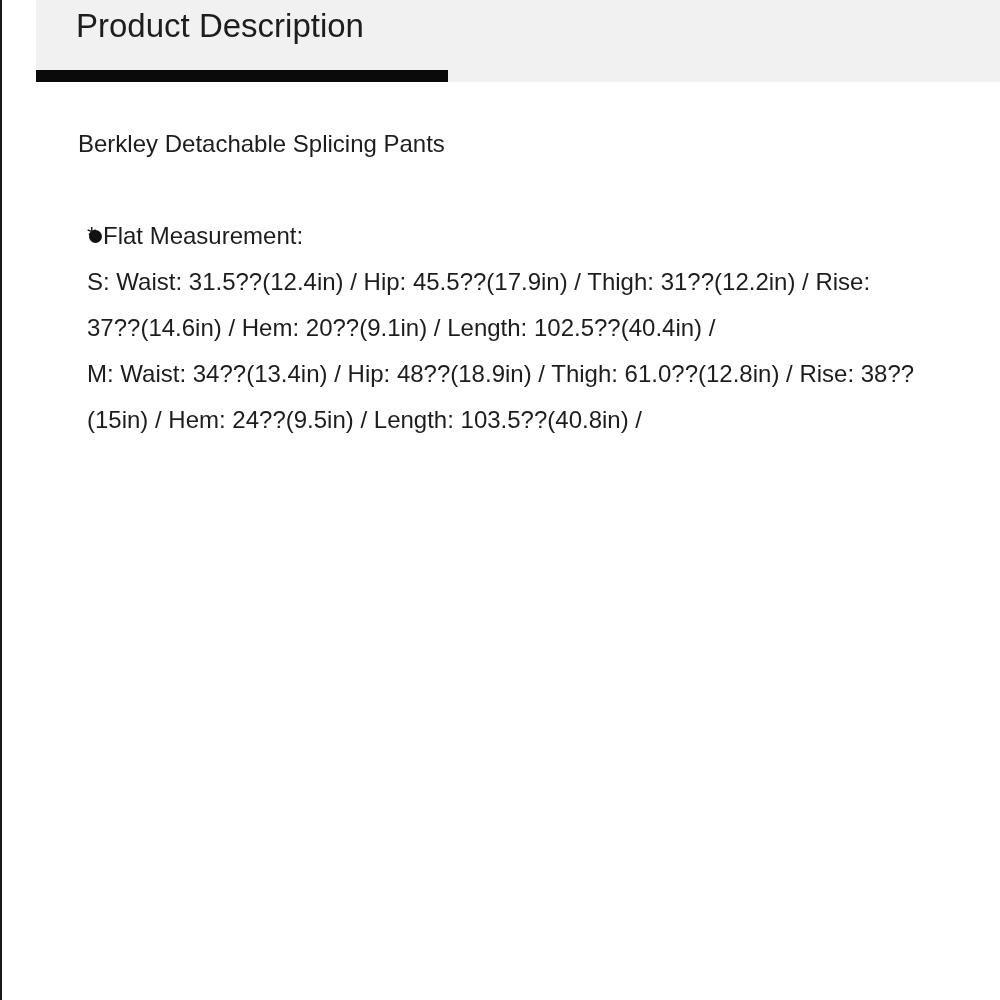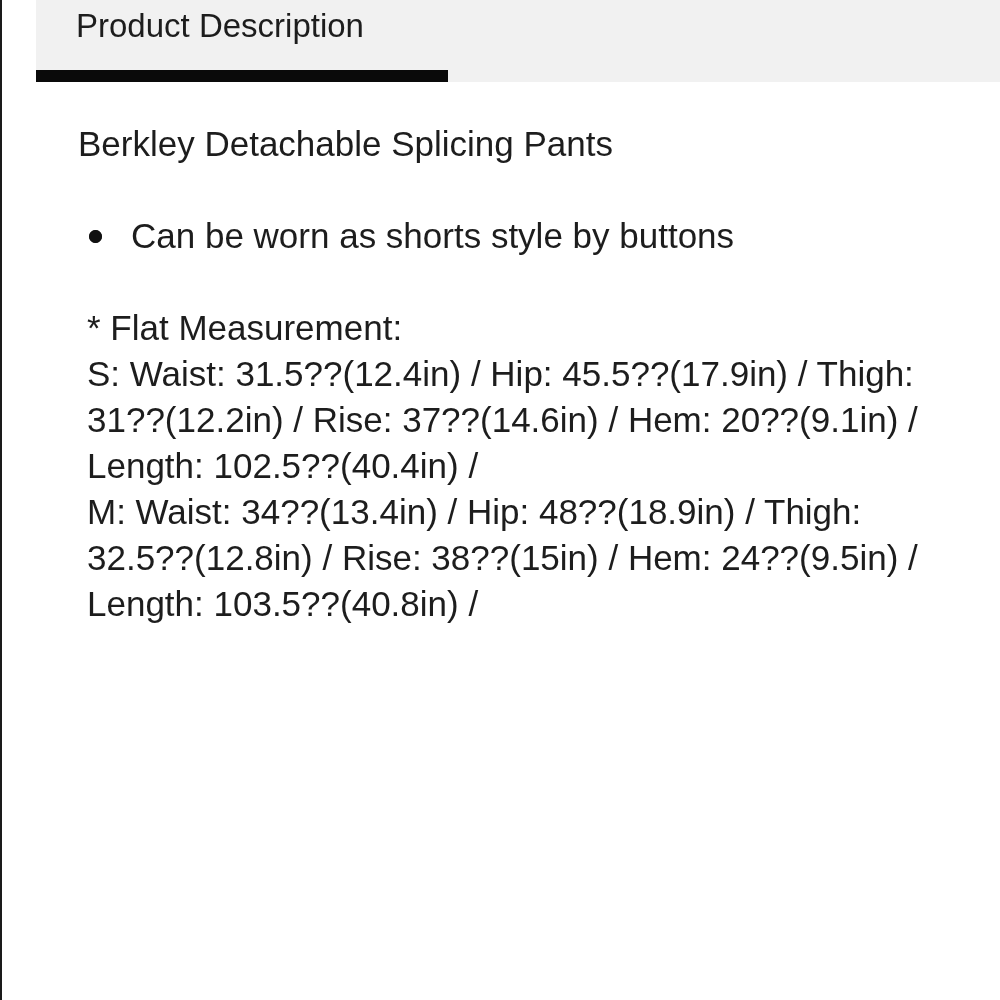--- a/index.html
+++ b/index.html
@@ -47,21 +47,21 @@
     border-bottom: 12px solid #0a0a0a;
     display: flex;
     align-items: center;
     padding: 0 0 18px 40px;
     font-size: 33px;
     color: #1d1d1d;
     cursor: pointer;
   }
   .content {
     margin: 39px 108px 0 42px;   
-    font-size: 35px;
+    font-size: 24px;
     line-height: 46px;
   }
   .title-block {
     margin: 0 0 46px 0;
   }
   ul.features {
     list-style: none;
     margin: 0 0 46px 0;
     padding: 0 57px 0 0;         
   }
@@ -100,27 +100,23 @@
   </div>
 
   <div class="content">
 
     <div class="title-block">Berkley Detachable Splicing Pants</div>
 
     <ul class="features">
       <li>
         <span class="dot"></span>
       </li>
-      <li>
-        <span class="dot"></span>
-        <span>Can be worn as shorts style by buttons</span>
-      </li>
     </ul>
 
 
     <div class="measure-block">
       <div>* Flat Measurement:</div>
       <div>S: Waist: 31.5??(12.4in) / Hip: 45.5??(17.9in) / Thigh: 31??(12.2in) / Rise: 37??(14.6in) / Hem: 20??(9.1in) / Length: 102.5??(40.4in) /</div>
-      <div>M: Waist: 34??(13.4in) / Hip: 48??(18.9in) / Thigh: 32.5??(12.8in) / Rise: 38??(15in) / Hem: 24??(9.5in) / Length: 103.5??(40.8in) /</div>
+      <div>M: Waist: 34??(13.4in) / Hip: 48??(18.9in) / Thigh: 61.0??(12.8in) / Rise: 38??(15in) / Hem: 24??(9.5in) / Length: 103.5??(40.8in) /</div>
     </div>
 
   </div>
 </div>
 
 </body></html>

